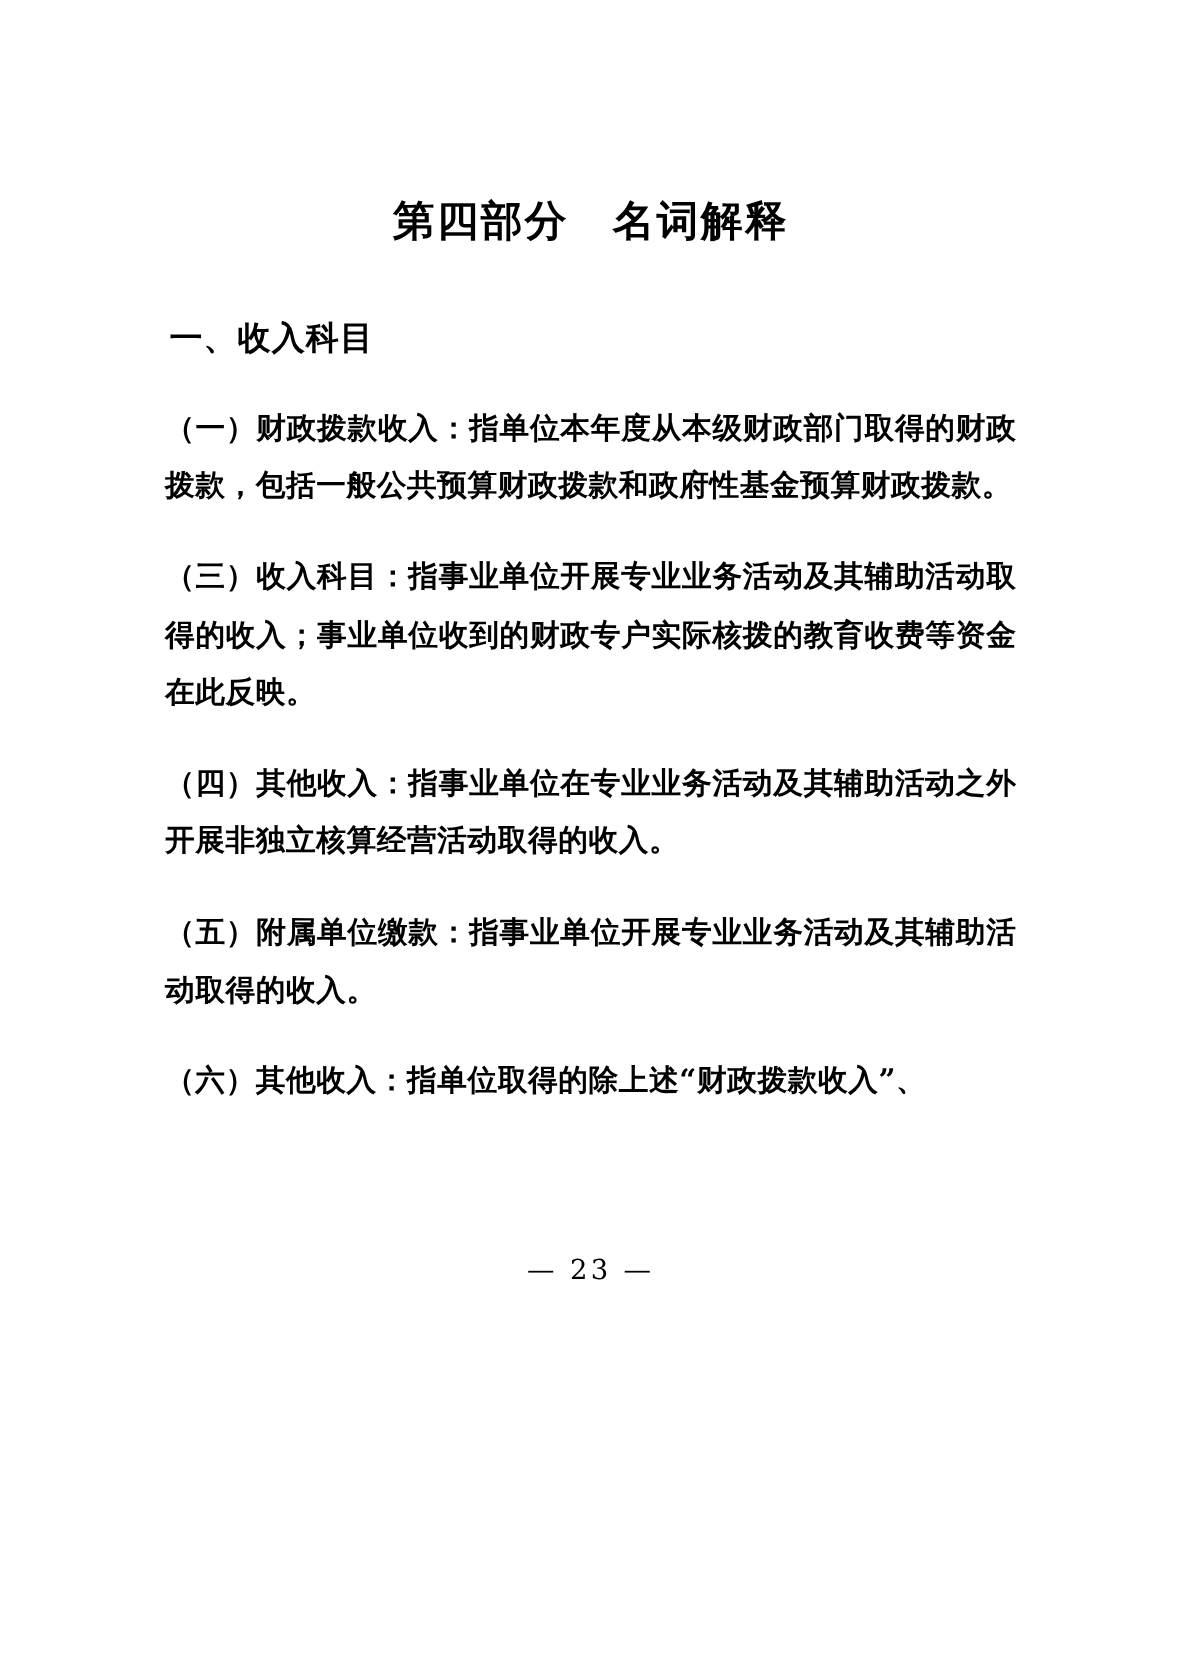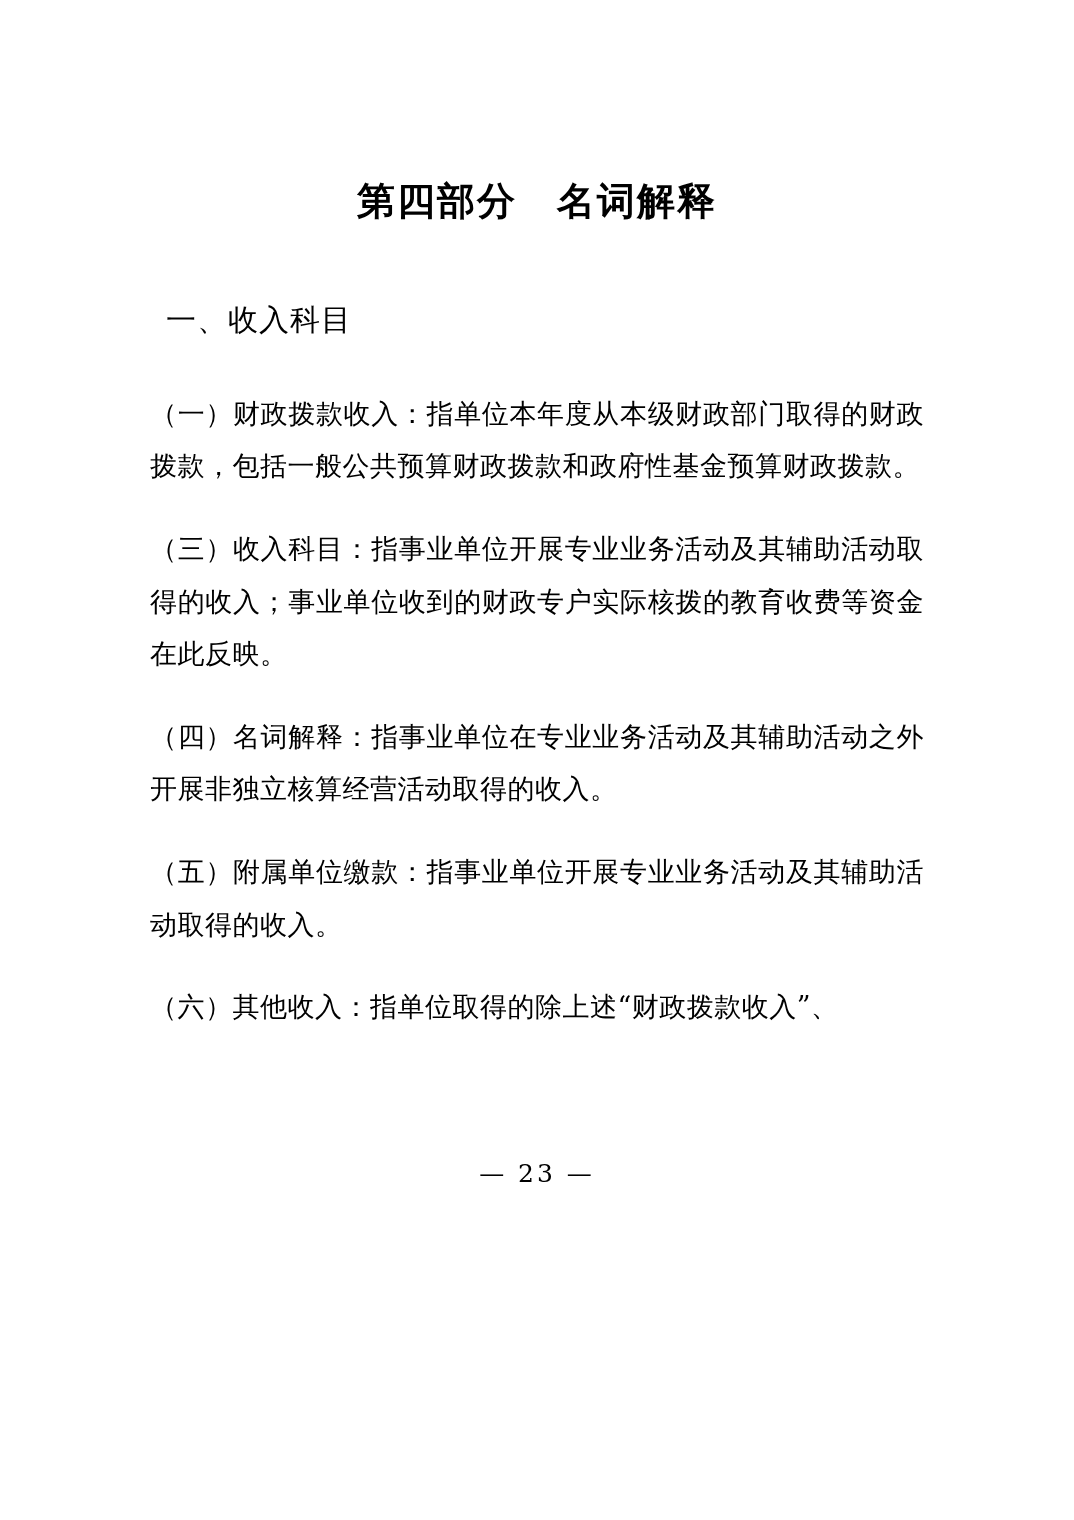--- a/index.html
+++ b/index.html
@@ -25,65 +25,66 @@
   .doc-title {
     margin: 0;
     padding-top: 178px;
     text-align: center;
     font-size: 38px;
     font-weight: bold;
     letter-spacing: 2px;
     line-height: 1.2;
   }
   .section-heading {
-    margin: 16px;
+    margin: 4px;
     padding-top: 62px;
     font-size: 30px;
-    font-weight: normal;
+    font-weight: bold;
     letter-spacing: 1px;
     line-height: 1.2;
     text-align: left;
   }
   .para {
     margin: 0;
     padding-top: 30px;
     font-size: 27px;
     line-height: 1.95;
     text-align: justify;
     text-justify: inter-ideograph;
     letter-spacing: 0.5px;
+    font-weight: bold;
   }
   .para.first {
     padding-top: 34px;
   }
   .page-number {
     position: absolute;
     left: 0;
     right: 0;
-    bottom: 60px;
+    bottom: 79px;
     text-align: center;
     font-size: 25px;
     letter-spacing: 3px;
   }
 </style>
 </head>
 <body>
 
 <div class="page">
 
   <h1 class="doc-title">第四部分　名词解释</h1>
 
   <h2 class="section-heading">一、收入科目</h2>
 
   <p class="para first">（一）财政拨款收入：指单位本年度从本级财政部门取得的财政拨款，包括一般公共预算财政拨款和政府性基金预算财政拨款。</p>
 
 
   <p class="para">（三）收入科目：指事业单位开展专业业务活动及其辅助活动取得的收入；事业单位收到的财政专户实际核拨的教育收费等资金在此反映。</p>
 
-  <p class="para">（四）名词解释：指事业单位在专业业务活动及其辅助活动之外开展非独立核算经营活动取得的收入。</p>
+  <p class="para">（四）其他收入：指事业单位在专业业务活动及其辅助活动之外开展非独立核算经营活动取得的收入。</p>
 
   <p class="para">（五）附属单位缴款：指事业单位开展专业业务活动及其辅助活动取得的收入。</p>
 
   <p class="para">（六）其他收入：指单位取得的除上述“财政拨款收入”、</p>
 
   <div class="page-number">— 23 —</div>
 
 </div>
 
 </body></html>

